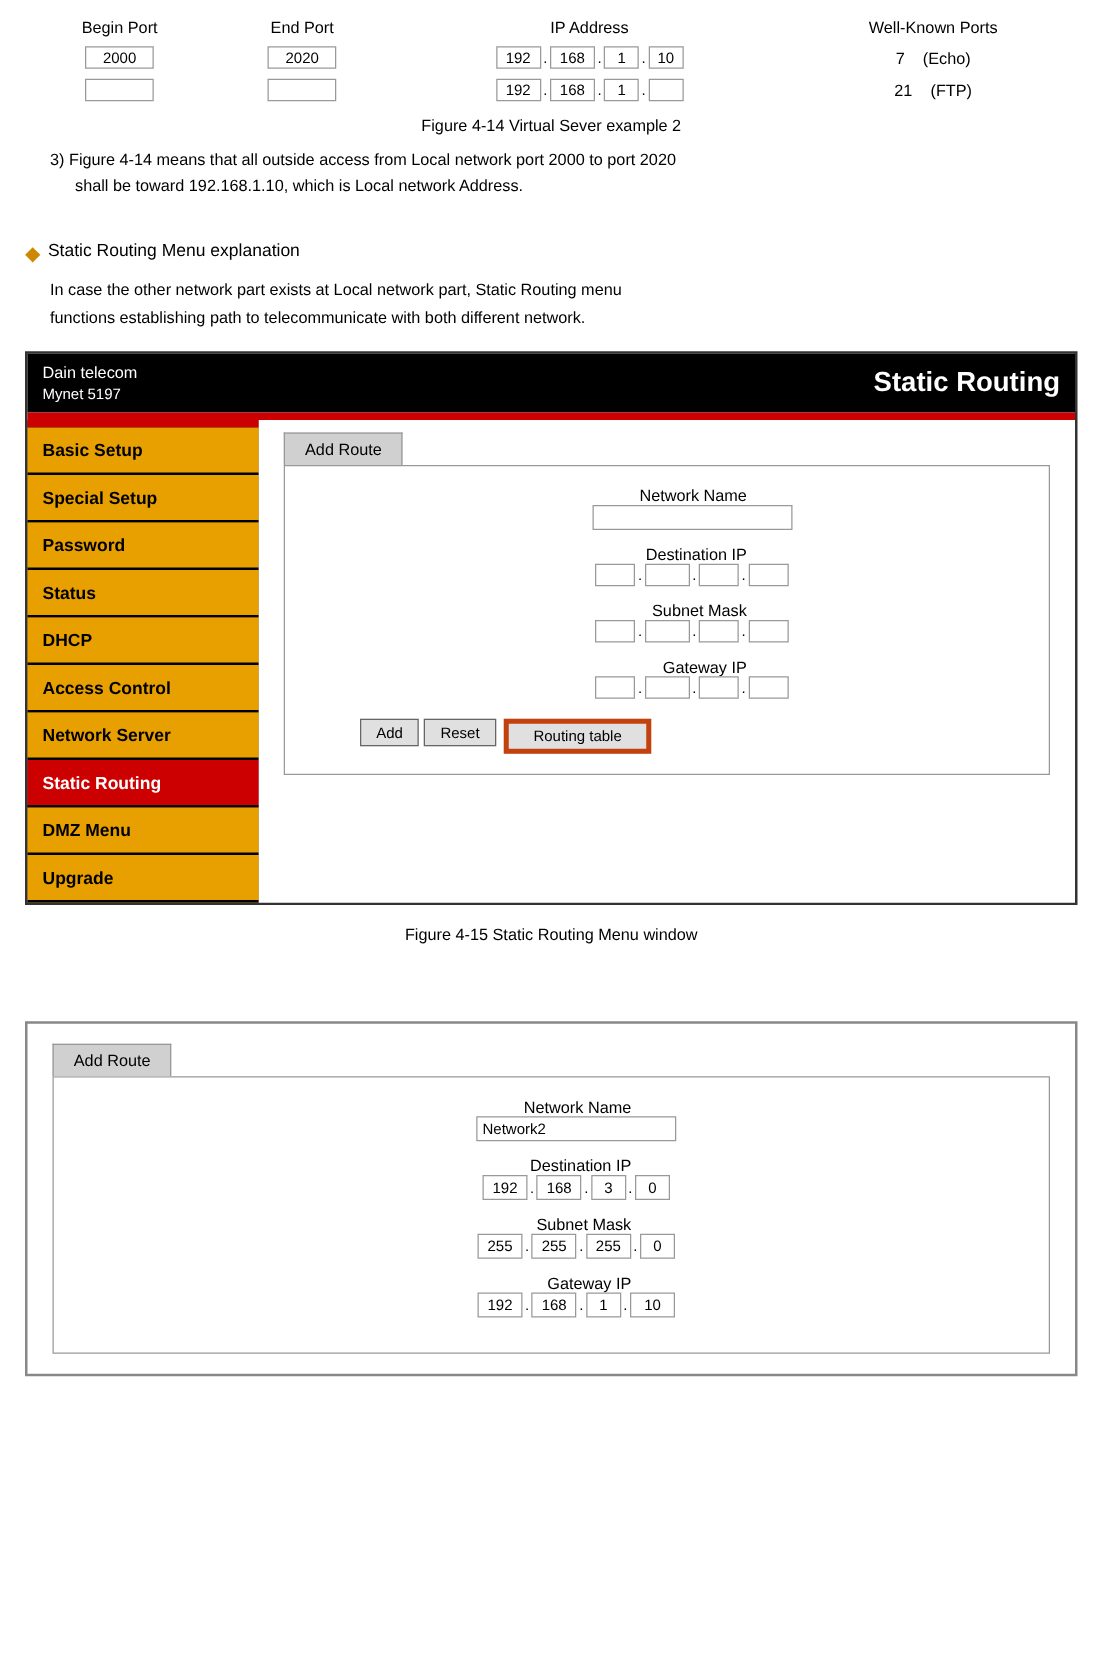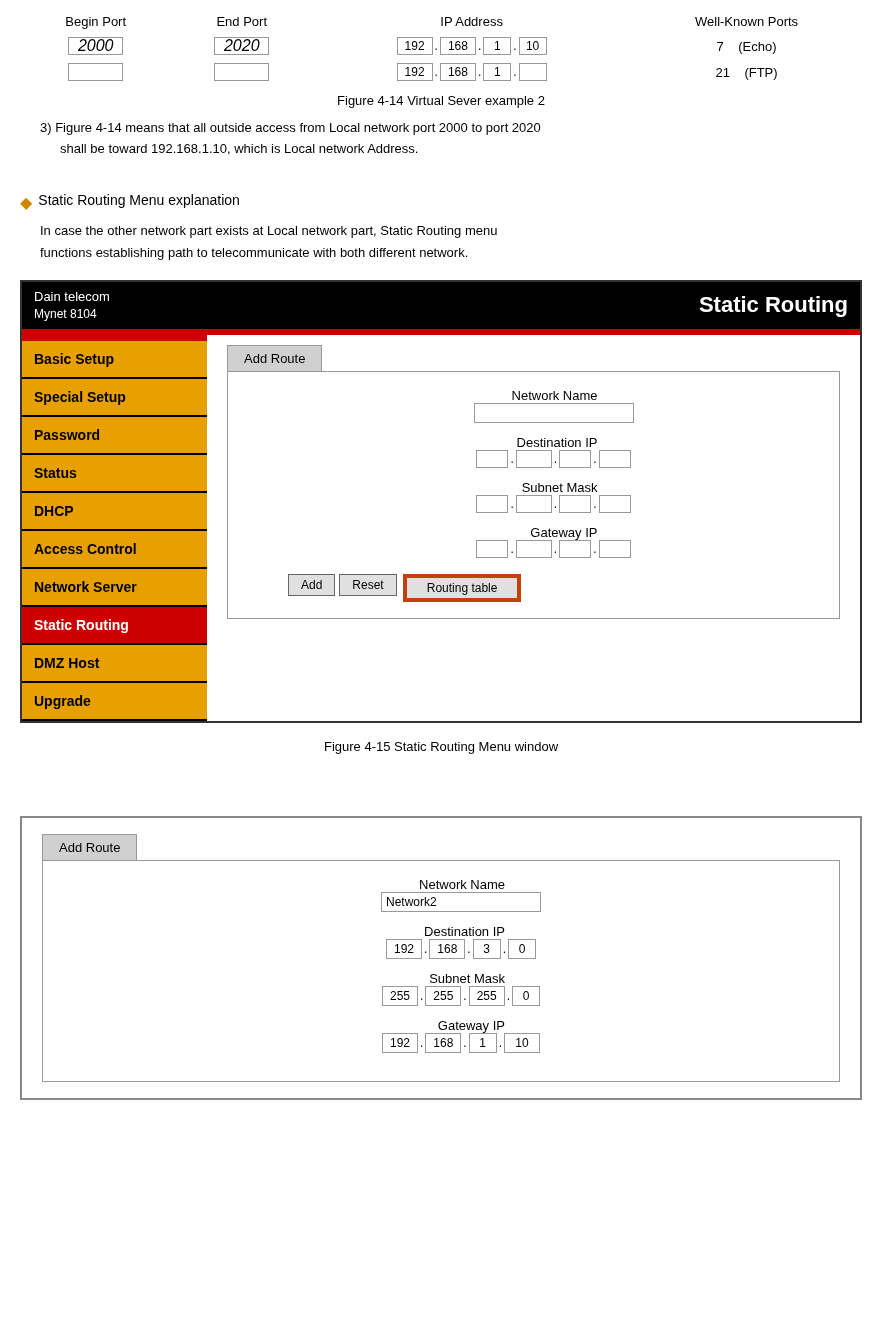--- a/index.html
+++ b/index.html
@@ -42,24 +42,23 @@
       font-size: 12px;
       text-align: center;
       padding: 1px;
     }
     .ip-sep { font-size: 12px; }
 
     .port-input {
       width: 55px;
       height: 18px;
       border: 1px solid #999;
-      font-size: 16px;
+      font-size: 12px;
       text-align: center;
       padding: 1px;
-      font-style: italic;
     }
 
     .figure-caption {
       text-align: center;
       font-size: 13px;
       margin: 6px 0 10px 0;
     }
 
     .description-text {
       font-size: 13px;
@@ -309,38 +308,38 @@
   <div class="section-body">
     <span>In  case  the  other  network  part  exists  at  Local  network  part,  Static  Routing  menu</span><br>
     <span>functions establishing path to telecommunicate with both different network.</span>
   </div>
 
   
   <div class="router-panel">
     <div class="router-header">
       <div class="router-brand">
         <div class="brand-name">Dain telecom</div>
-        <div>Mynet 8104</div>
+        <div>Mynet 5197</div>
       </div>
       <div class="router-page-title">Static Routing</div>
     </div>
     <div class="router-red-bar"></div>
     <div class="router-body">
 
       <div class="router-sidebar">
         <div style="background:#cc0000;height:6px;"></div>
         <div class="sidebar-item">Basic  Setup</div>
         <div class="sidebar-item">Special Setup</div>
         <div class="sidebar-item">Password</div>
         <div class="sidebar-item">Status</div>
         <div class="sidebar-item">DHCP</div>
         <div class="sidebar-item">Access Control</div>
         <div class="sidebar-item">Network Server</div>
         <div class="sidebar-item active">Static Routing</div>
-        <div class="sidebar-item">DMZ Host</div>
+        <div class="sidebar-item">DMZ Menu</div>
         <div class="sidebar-item">Upgrade</div>
       </div>
 
       <div class="router-main">
         <div style="margin-bottom:0;">
           <span class="add-route-tab">Add Route</span>
         </div>
         <div class="form-area">
 
           <div class="form-row">

